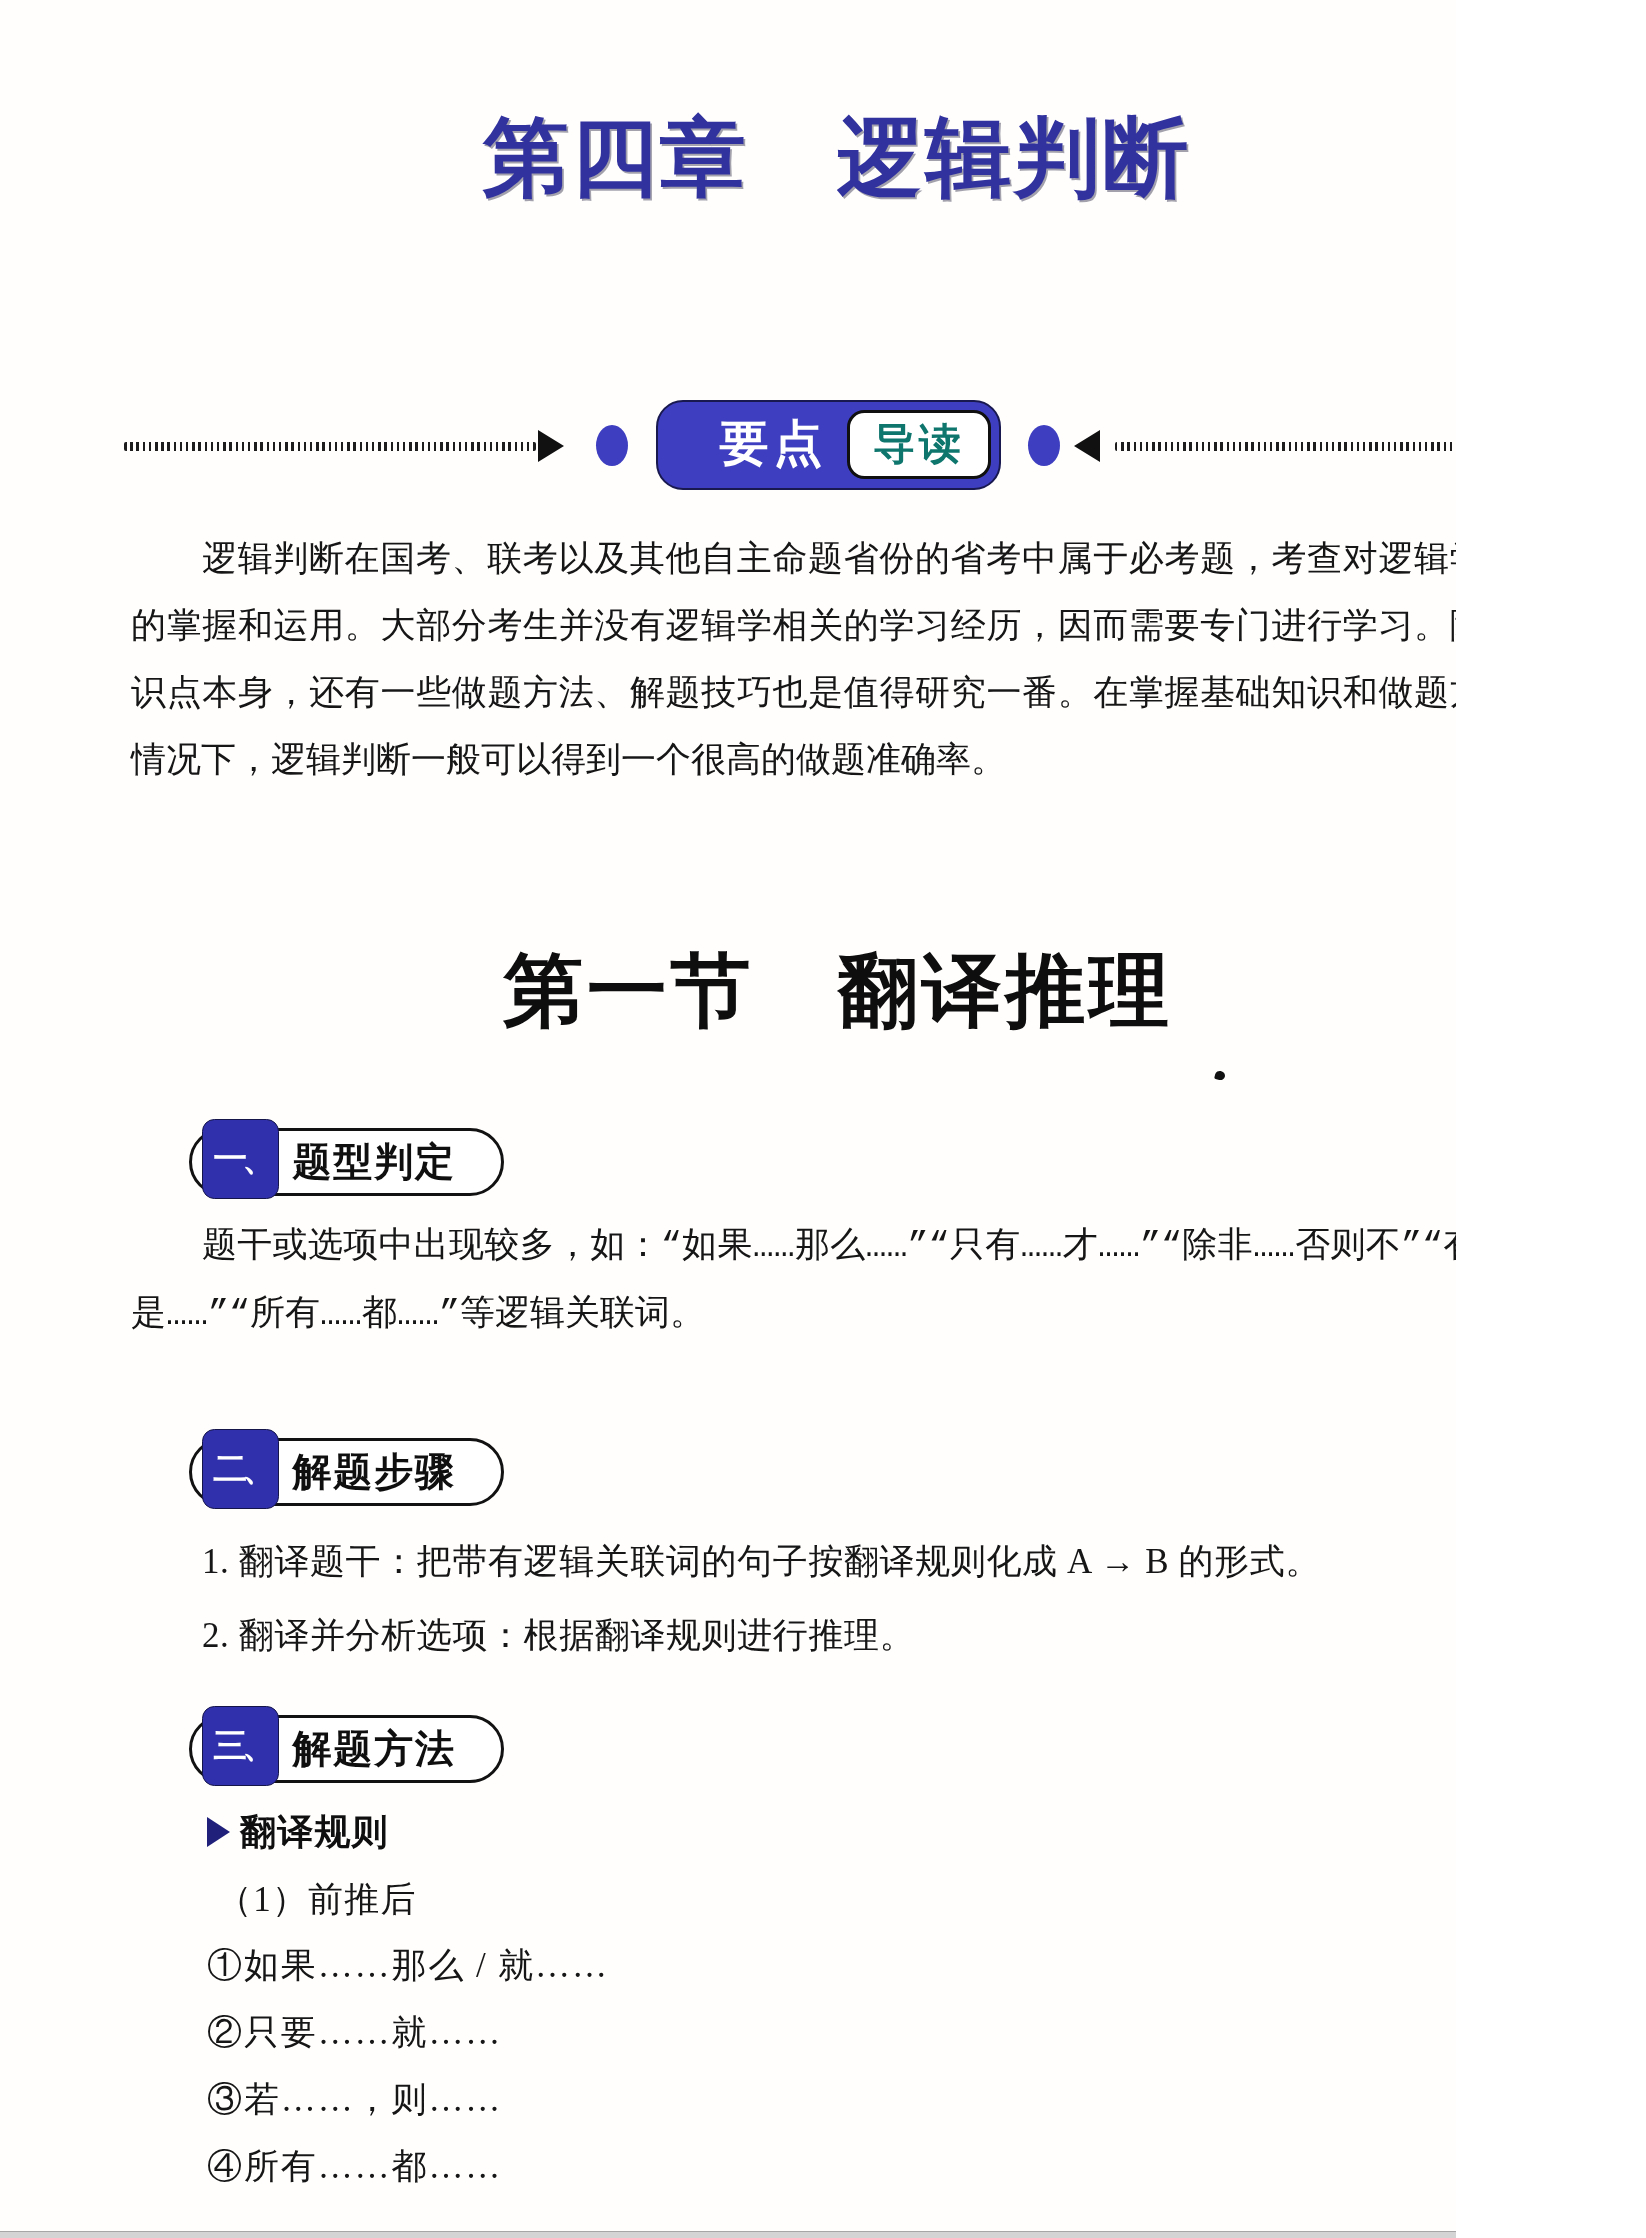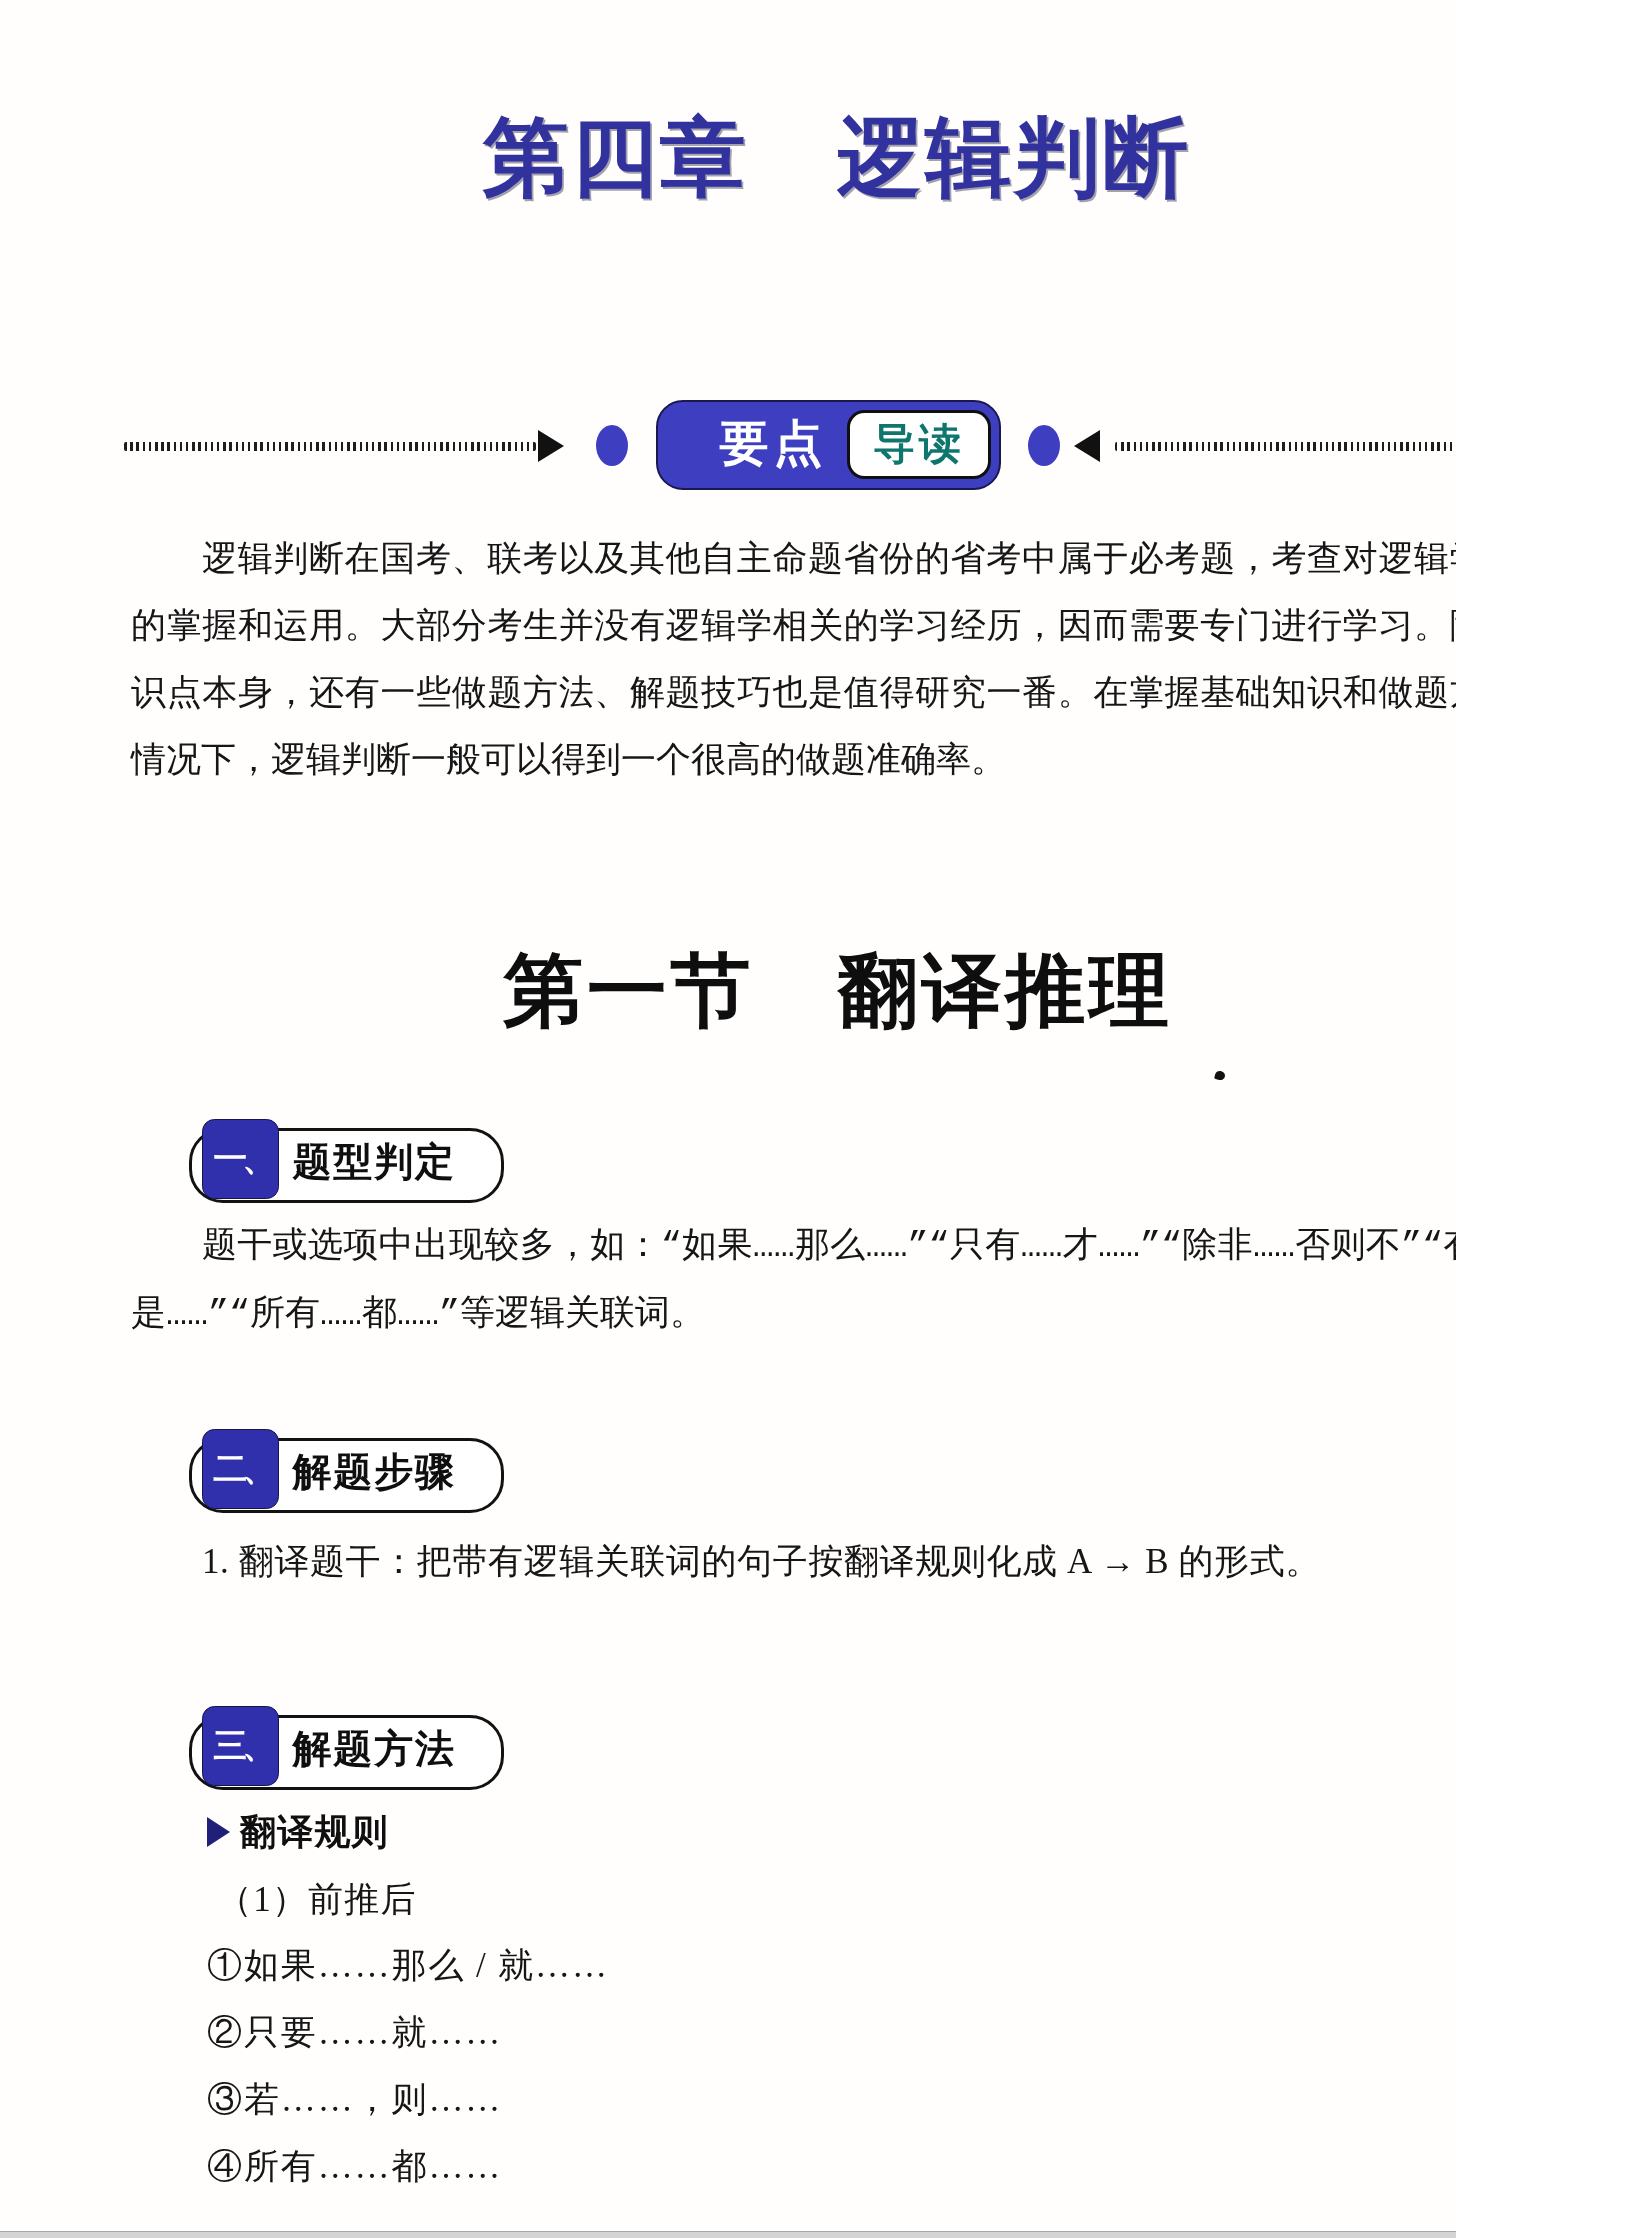--- a/index.html
+++ b/index.html
@@ -73,21 +73,21 @@
     background:#111;border-radius:50% 50% 50% 15%;transform:rotate(14deg);
   }
 
   
   .badge{position:absolute;left:167px;width:398px;height:82px;}
   .b1{top:1119px;} .b2{top:1429px;} .b3{top:1706px;}
   .badge-pill{
     position:absolute;left:22.4px;top:8.7px;height:62px;
     background:#ffffff;border:3.1px solid #121212;border-radius:34px;box-sizing:content-box;
     display:flex;align-items:center;
-    padding:0 45px 7px 100px;
+    padding:0 45px 0 100px;
     font-family:"Liberation Sans","DejaVu Sans",sans-serif;
     font-size:39px;font-weight:700;color:#0f0f0f;letter-spacing:1.9px;
     white-space:nowrap;
   }
   .badge-num{
     position:absolute;left:35px;top:0;width:77px;height:80px;
     background:#3030ad;border:1.9px solid #15154a;border-radius:12.4px;box-sizing:border-box;
     display:flex;align-items:center;justify-content:center;
     font-family:"Liberation Sans","DejaVu Sans",sans-serif;
     font-size:34px;font-weight:700;color:#ffffff;
@@ -170,20 +170,21 @@
   <p class="body-par p-sub1-1">题干或选项中出现较多，如：“如果……那么……”“只有……才……”“除非……否则不”“有的……是……”“所有……都……”等逻辑关联词。</p>
 
   <div class="badge b2">
     <div class="badge-pill">
       <span>解题步骤</span>
     </div>
     <div class="badge-num">二、</div>
   </div>
 
   <p class="step-line step-1">1. 翻译题干：把带有逻辑关联词的句子按翻译规则化成 A → B 的形式。</p>
+  <p class="step-line step-2">2. 翻译并分析选项：根据翻译规则进行推理。</p>
 
   <div class="badge b3">
     <div class="badge-pill">
       <span>解题方法</span>
     </div>
     <div class="badge-num">三、</div>
   </div>
 
   <div class="rule-header">
     <span class="tri"></span>

